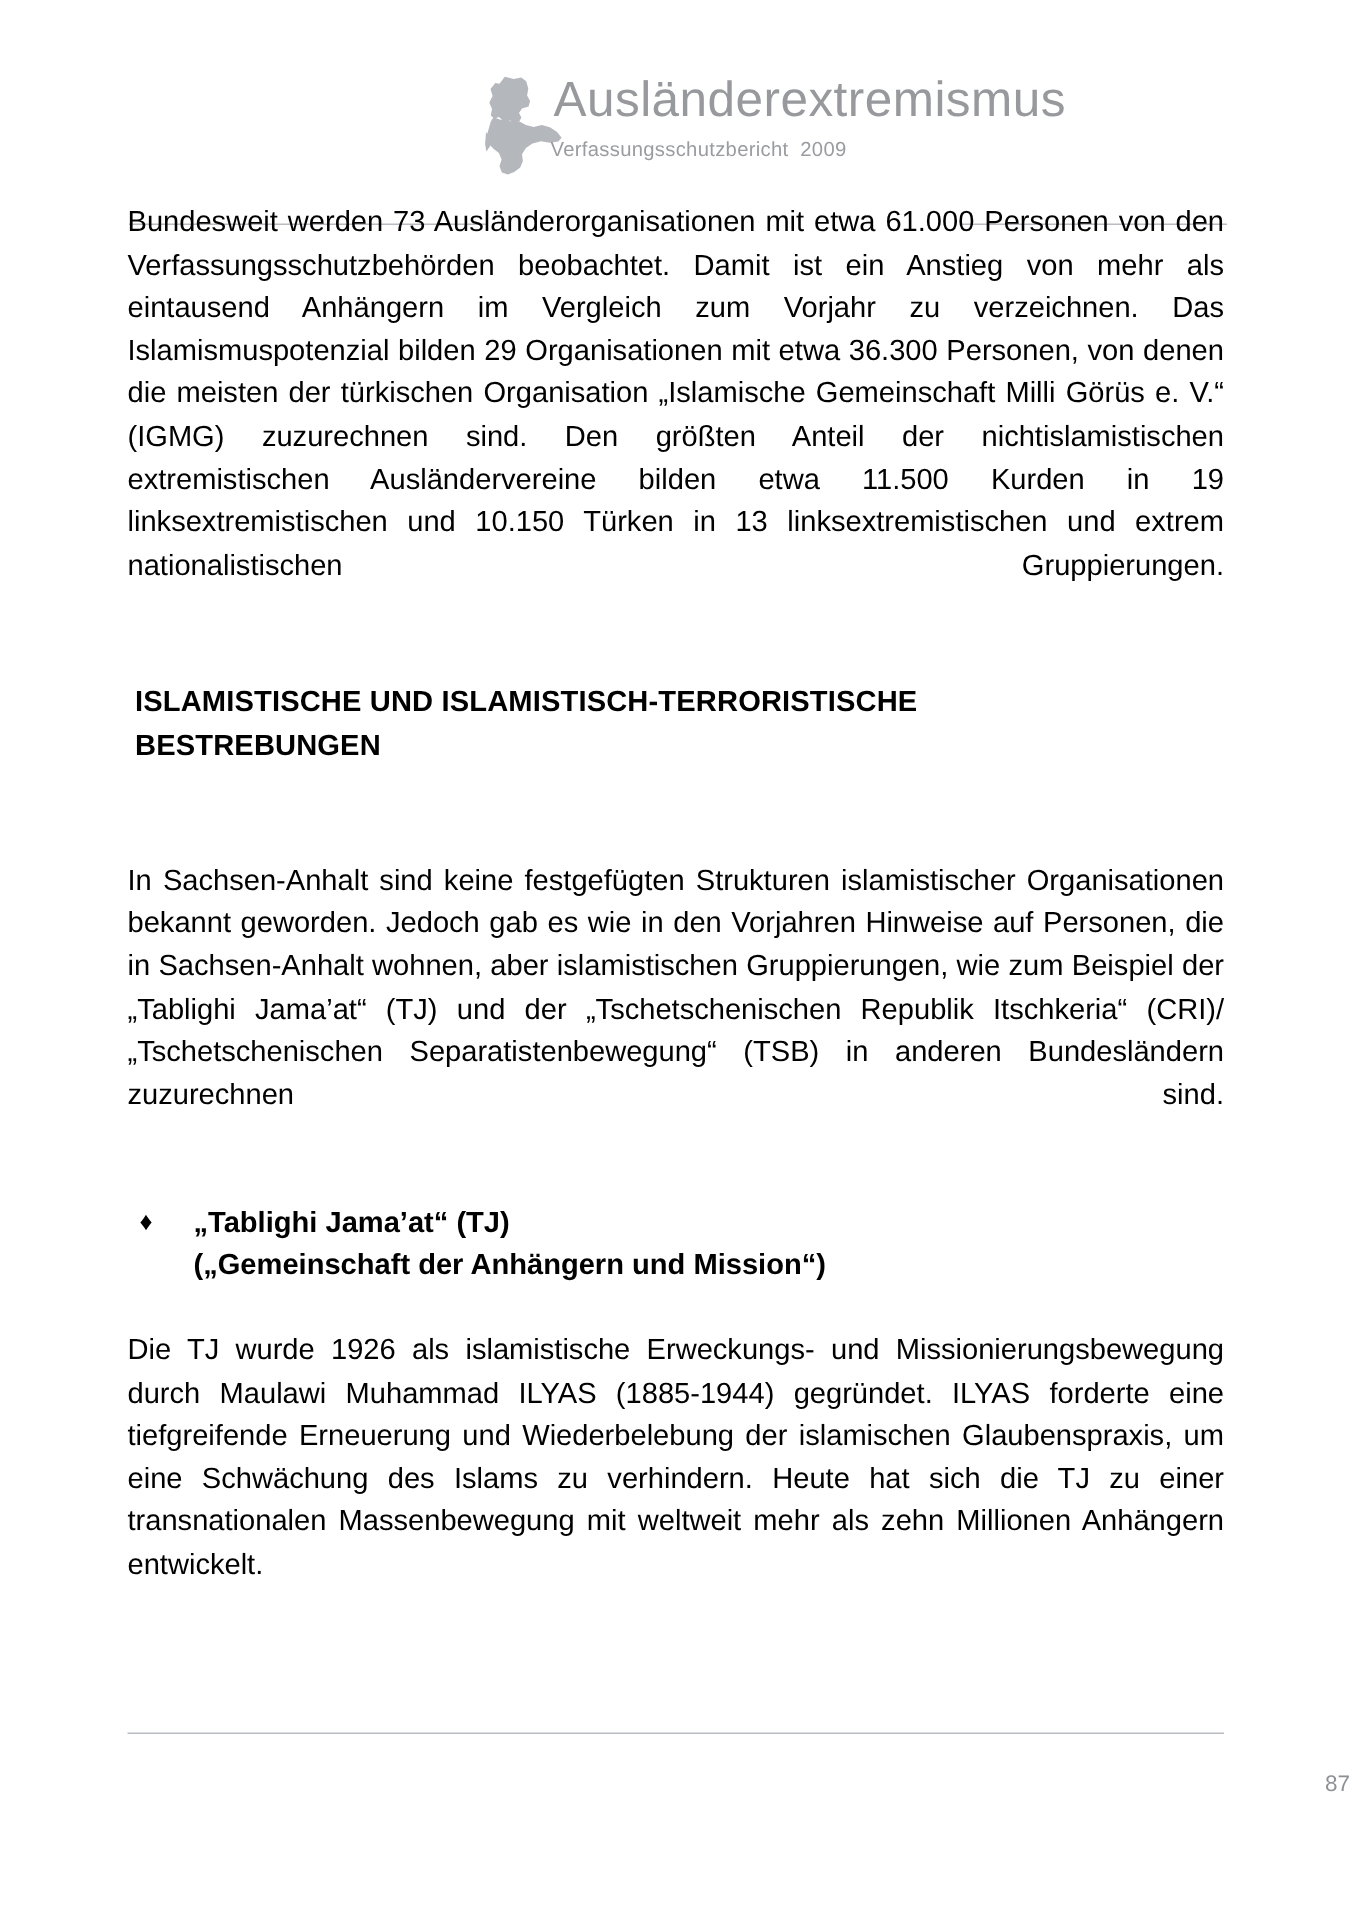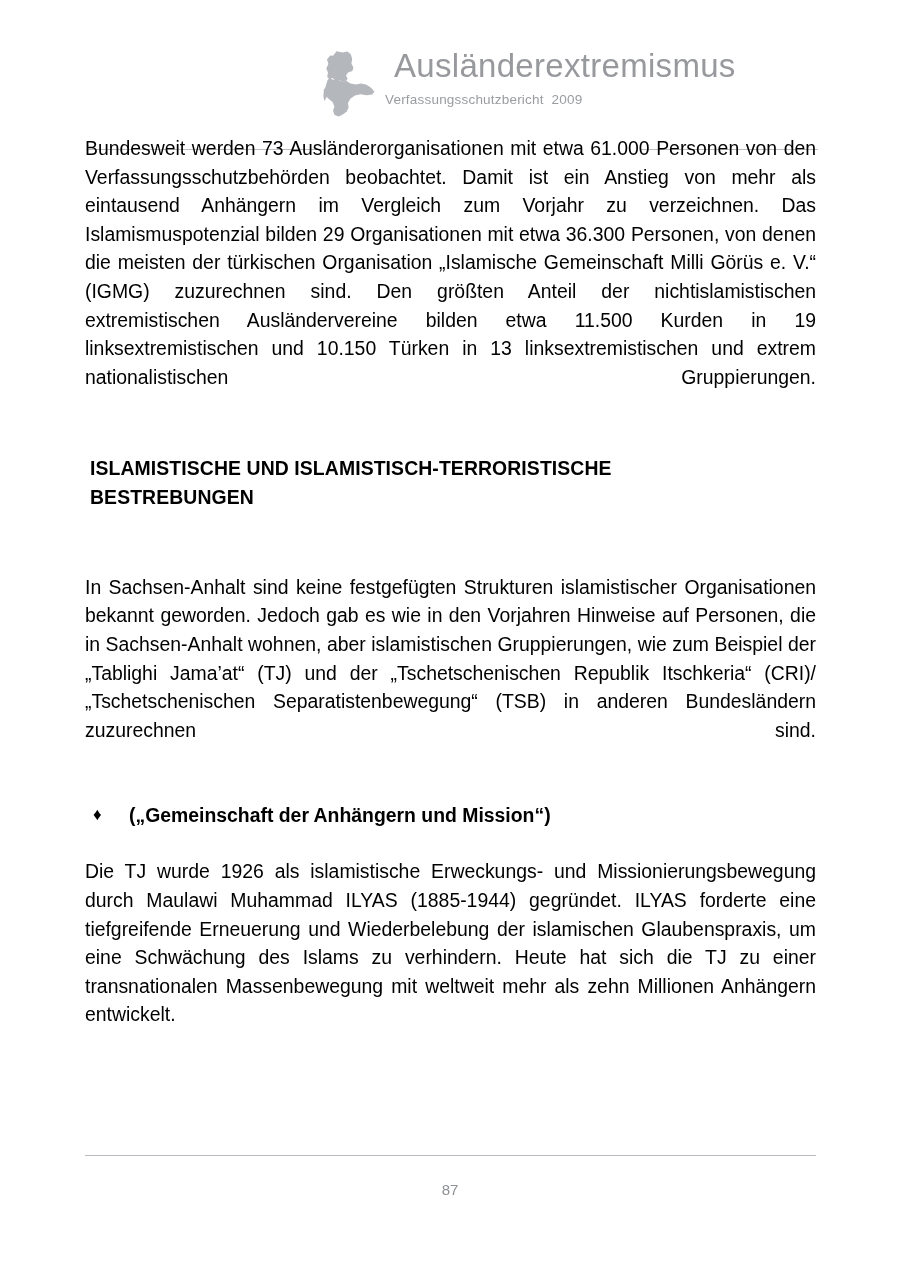--- a/index.html
+++ b/index.html
@@ -47,32 +47,32 @@
   }
   .map-icon {
     position: absolute;
     left: 322px;
     top: 6px;
     width: 54px;
     height: 68px;
   }
   .header-title {
     position: absolute;
-    left: 394px;
+    left: 369px;
     top: 2px;
     font-size: 33px;
     letter-spacing: 0.3px;
     color: #97999d;
     font-weight: 400;
     white-space: nowrap;
     line-height: 40px;
   }
   .header-subtitle {
     position: absolute;
-    left: 385px;
+    left: 367px;
     top: 47px;
     font-size: 13.5px;
     color: #9a9ca0;
     font-weight: 400;
     white-space: pre;
     letter-spacing: 0.2px;
     line-height: 18px;
   }
 
   
@@ -149,21 +149,21 @@
     top: 0;
     width: 731px;
     height: 1px;
     background: #b9bcc1;
   }
   .footer-pagenum {
     position: absolute;
     left: 0;
     top: 26px;
     width: 900px;
-    text-align: center;
+    text-align: right;
     font-size: 15px;
     color: #8d9095;
   }
 </style>
 </head>
 <body>
 
 <div class="page">
 
   <div class="page-header">
@@ -205,20 +205,21 @@
     </div>
 
     <div class="spacer-md"></div>
 
     <p class="para last-flush">In Sachsen-Anhalt sind keine festgefügten Strukturen islamistischer Organisationen bekannt geworden. Jedoch gab es wie in den Vorjahren Hinweise auf Personen, die in Sachsen-Anhalt wohnen, aber islamistischen Gruppierungen, wie zum Beispiel der „Tablighi Jama’at“ (TJ) und der „Tschetschenischen Republik Itschkeria“ (CRI)/„Tschetschenischen Separatistenbewegung“ (TSB) in anderen Bundesländern zuzurechnen sind.</p>
 
     <div class="spacer-md"></div>
 
     <div class="bullet-block">
       <span class="bullet-marker">♦</span>
+      <span class="bullet-line">„Tablighi Jama’at“ (TJ)</span>
       <span class="bullet-line">(„Gemeinschaft der Anhängern und Mission“)</span>
     </div>
 
     <div class="spacer-md"></div>
 
     <p class="para last-flush">Die TJ wurde 1926 als islamistische Erweckungs- und Missionierungsbewegung durch Maulawi Muhammad ILYAS (1885-1944) gegründet. ILYAS forderte eine tiefgreifende Erneuerung und Wiederbelebung der islamischen Glaubenspraxis, um eine Schwächung des Islams zu verhindern. Heute hat sich die TJ zu einer transnationalen Massenbewegung mit weltweit mehr als zehn Millionen Anhängern entwickelt.</p>
   </div>
 
   <div class="page-footer">
     <div class="footer-rule"></div>

